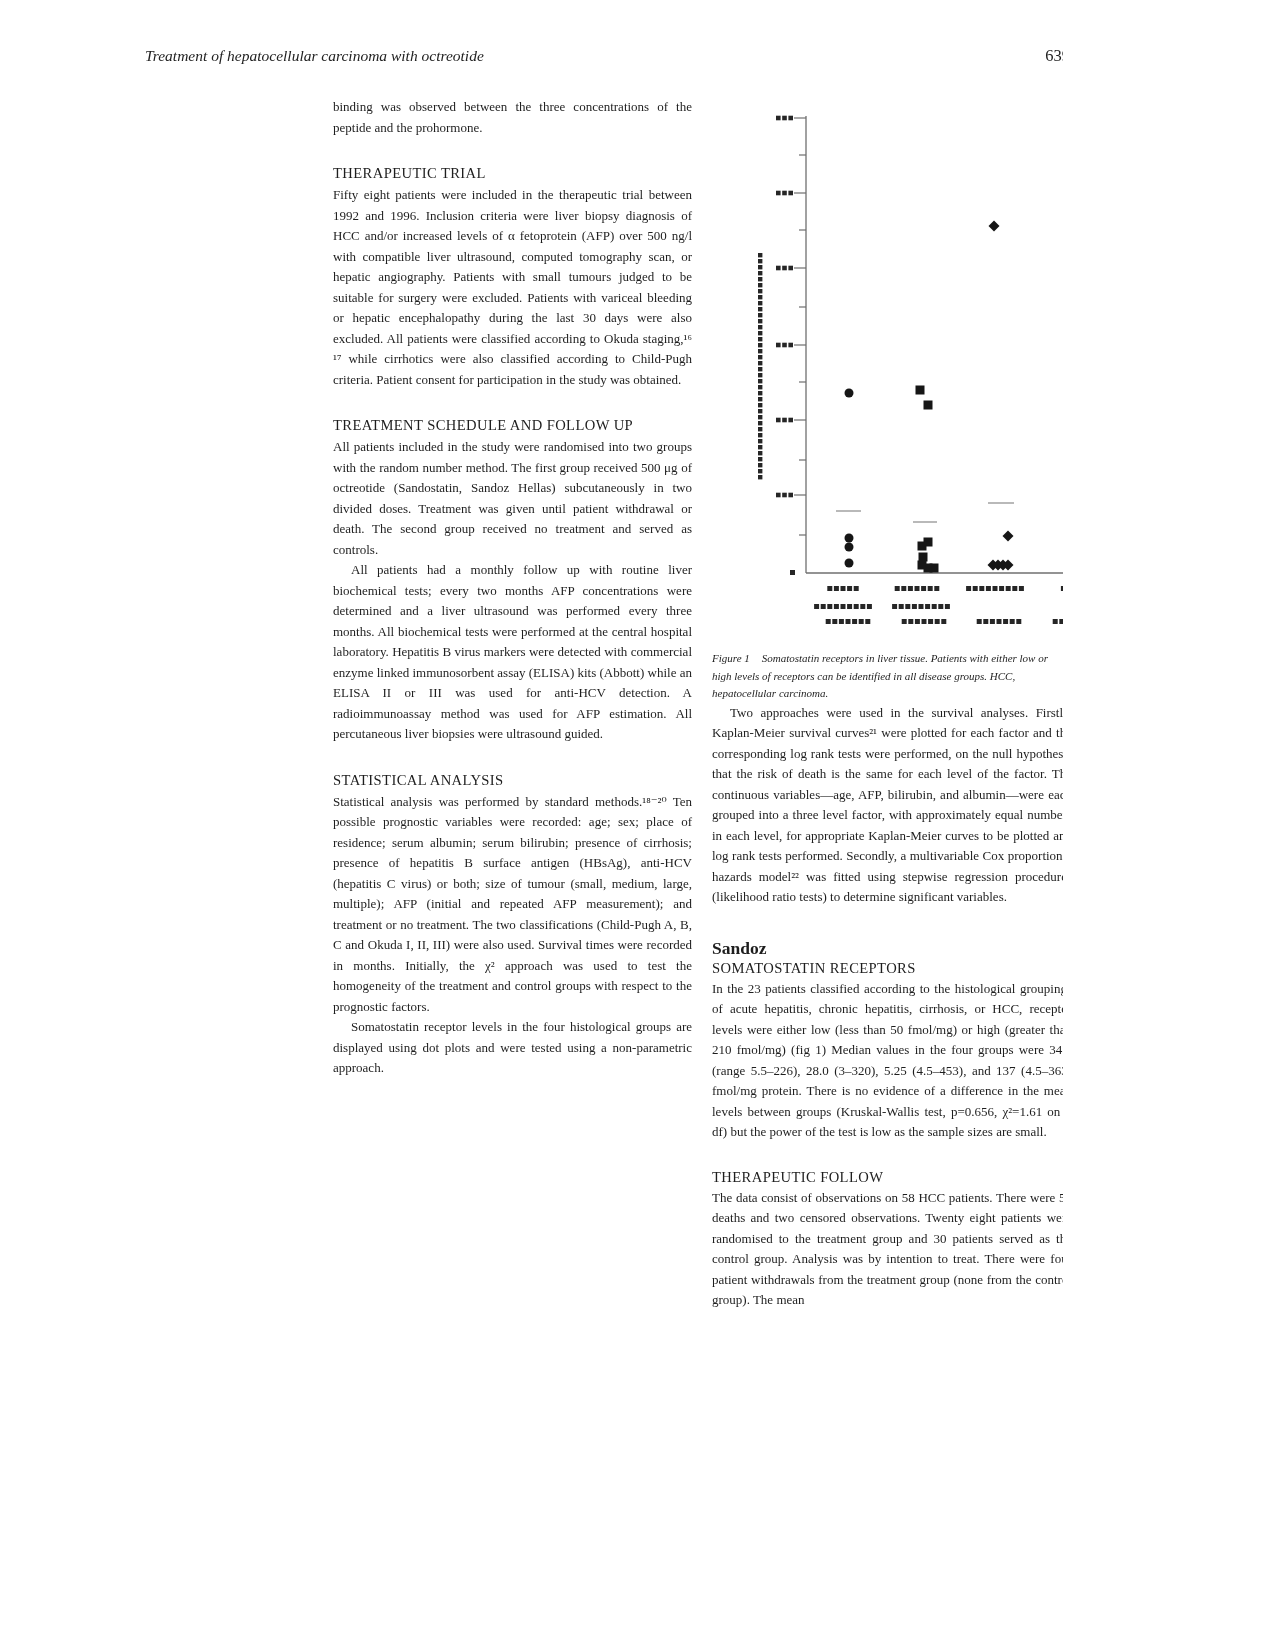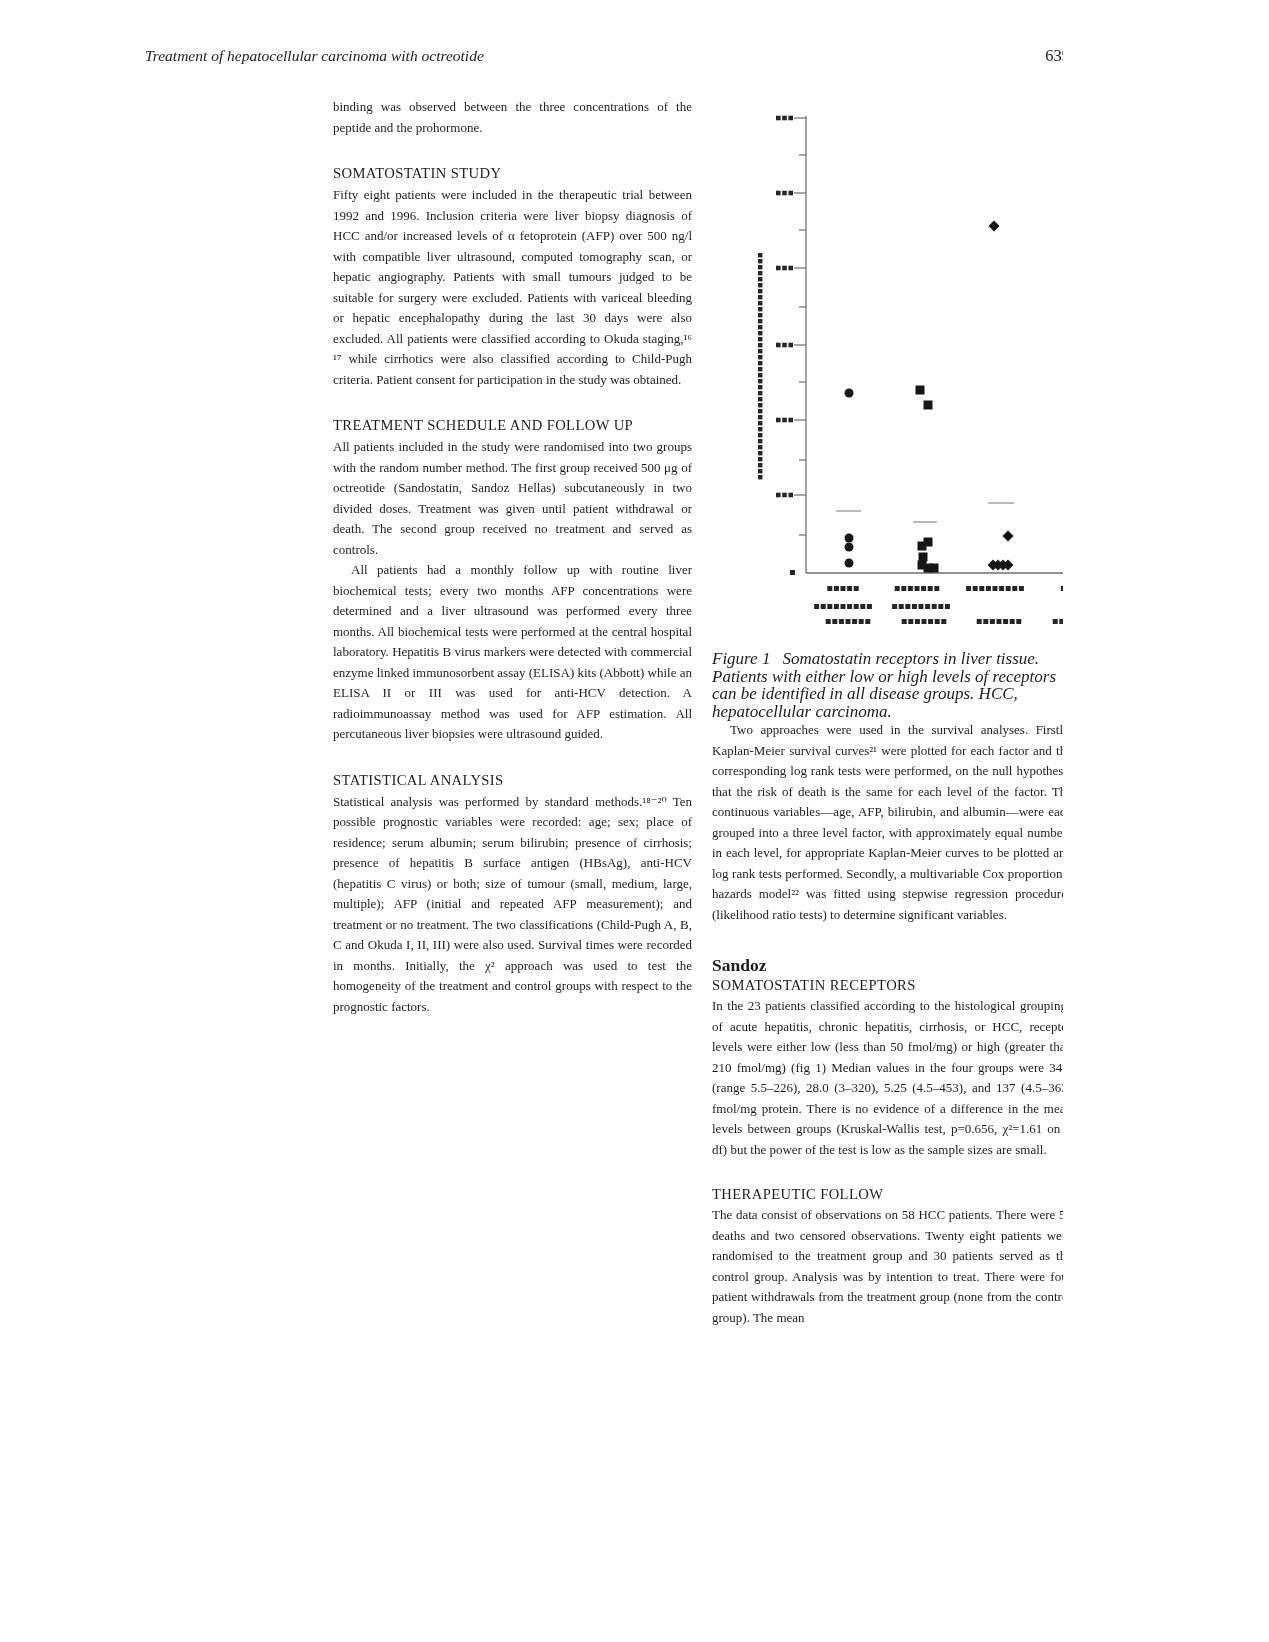--- a/index.html
+++ b/index.html
@@ -32,21 +32,21 @@
     margin-top: 27px; margin-bottom: 3px;
   }
   .subheading { margin-top: 26px; margin-bottom: 2px; }
   .results-heading {
     font-weight: bold; font-size: 17.5px;
     margin-top: 30px; margin-bottom: 1px;
   }
   .results-heading + .subheading { margin-top: 0; }
   #figure-plot svg { display: block; }
   .fig-caption {
-    font-style: italic; font-size: 17px; line-height: 17.6px;
+    font-style: italic; font-size: 11px; line-height: 17.6px;
     width: 358px; margin-top: 5px; text-align: left;
   }
   .cap-label { padding-right: 12px; }
   #right-col-text { }
   .sidebar {
     position: absolute; left: 1210px; top: 184px;
     width: 1140px; height: 22px;
     transform: rotate(90deg); transform-origin: 0 0;
     font-family: "Liberation Sans", "DejaVu Sans", sans-serif;
     font-size: 15.3px; color: #333333; white-space: nowrap;
@@ -55,27 +55,28 @@
 </style>
 </head>
 <body style="--link: #2222e2;">
 
 <div class="page">
   <div class="running-head">Treatment of hepatocellular carcinoma with octreotide</div>
   <div class="page-number">639</div>
 
   <div id="left-col">
       <div class="p">binding was observed between the three concentrations of the peptide and the prohormone.</div>
-      <div class="heading">SOMATOSTATIN STUDY</div>
+      <div class="heading">THERAPEUTIC TRIAL</div>
       <div class="p">Fifty eight patients were included in the therapeutic trial between 1992 and 1996. Inclusion criteria were liver biopsy diagnosis of HCC and/or increased levels of α fetoprotein (AFP) over 500 ng/l with compatible liver ultrasound, computed tomography scan, or hepatic angiography. Patients with small tumours judged to be suitable for surgery were excluded. Patients with variceal bleeding or hepatic encephalopathy during the last 30 days were also excluded. All patients were classified according to Okuda staging,¹⁶ ¹⁷ while cirrhotics were also classified according to Child-Pugh criteria. Patient consent for participation in the study was obtained.</div>
       <div class="heading">TREATMENT SCHEDULE AND FOLLOW UP</div>
       <div class="p">All patients included in the study were randomised into two groups with the random number method. The first group received 500 μg of octreotide (Sandostatin, Sandoz Hellas) subcutaneously in two divided doses. Treatment was given until patient withdrawal or death. The second group received no treatment and served as controls.</div>
       <div class="p indent">All patients had a monthly follow up with routine liver biochemical tests; every two months AFP concentrations were determined and a liver ultrasound was performed every three months. All biochemical tests were performed at the central hospital laboratory. Hepatitis B virus markers were detected with commercial enzyme linked immunosorbent assay (ELISA) kits (Abbott) while an ELISA II or III was used for anti-HCV detection. A radioimmunoassay method was used for AFP estimation. All percutaneous liver biopsies were ultrasound guided.</div>
       <div class="heading">STATISTICAL ANALYSIS</div>
       <div class="p">Statistical analysis was performed by standard methods.¹⁸⁻²⁰ Ten possible prognostic variables were recorded: age; sex; place of residence; serum albumin; serum bilirubin; presence of cirrhosis; presence of hepatitis B surface antigen (HBsAg), anti-HCV (hepatitis C virus) or both; size of tumour (small, medium, large, multiple); AFP (initial and repeated AFP measurement); and treatment or no treatment. The two classifications (Child-Pugh A, B, C and Okuda I, II, III) were also used. Survival times were recorded in months. Initially, the χ² approach was used to test the homogeneity of the treatment and control groups with respect to the prognostic factors.</div>
+      <div class="p indent">Somatostatin receptor levels in the four histological groups are displayed using dot plots and were tested using a non-parametric approach.</div>
     </div>
 
   <div id="right-col">
     <div id="figure">
       <div id="figure-plot">
           <svg width="460" height="545">
             <line x1="94" y1="16" x2="94" y2="473" stroke="#6f6f6f" stroke-width="1.3"></line>
             <line x1="94" y1="473" x2="406" y2="473" stroke="#6f6f6f" stroke-width="1.3"></line>
             <line x1="82" y1="18" x2="94" y2="18" stroke="#6f6f6f" stroke-width="1.2"></line>
             <line x1="82" y1="93" x2="94" y2="93" stroke="#6f6f6f" stroke-width="1.2"></line>

